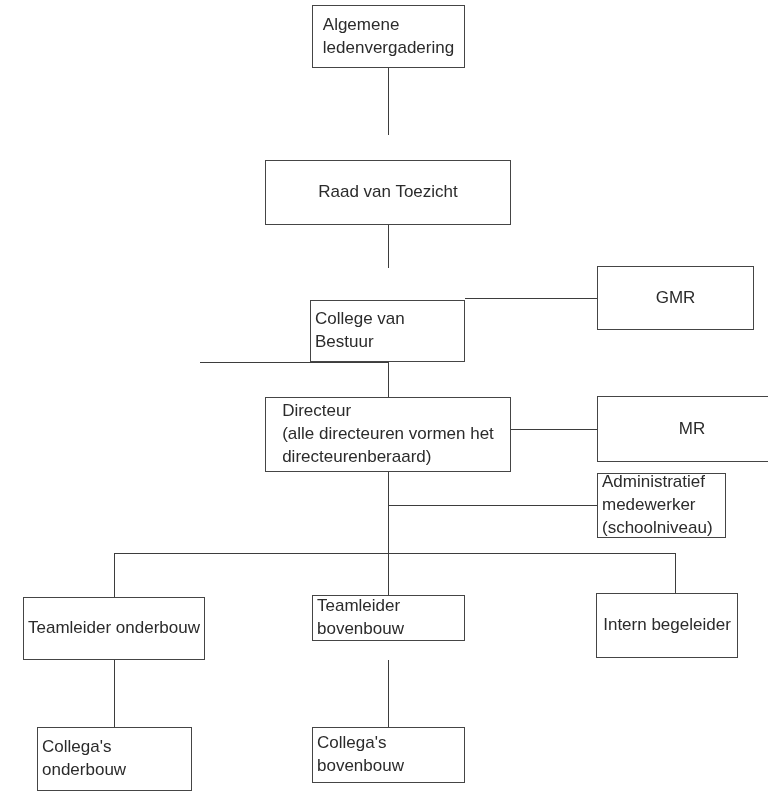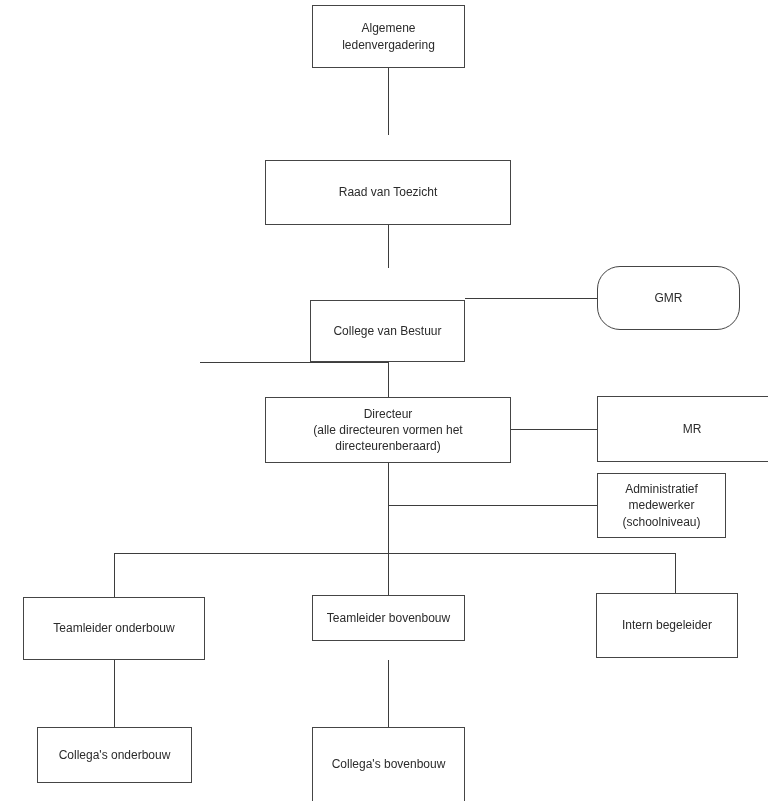--- a/index.html
+++ b/index.html
@@ -17,47 +17,46 @@
   }
   .node {
     position: absolute;
     box-sizing: border-box;
     border: 1px solid var(--box-border, #454545);
     background: var(--bg, #ffffff);
     color: var(--text, #2b2b2b);
     display: flex;
     align-items: center;
     justify-content: center;
-    text-align: center;
-    font-size: 12px;
+    font-size: 17px;
     line-height: 1.35;
     white-space: pre-line;
     padding: 2px 4px;
   }
   .edge {
     position: absolute;
     background: var(--line, #3d3d3d);
   }
   .edge.h { height: 1px; }
   .edge.v { width: 1px; }
 
   
   #n-algemene   { left: 312px; top: 5px;   width: 153px; height: 63px; }
   #n-raad       { left: 265px; top: 135px; width: 246px; height: 65px; margin-top: 25px; }
   #n-college    { left: 310px; top: 268px; width: 155px; height: 62px; margin-top: 32px; }
-  #n-gmr        { left: 597px; top: 266px; width: 143px; height: 64px; border-radius: 23px; }
+  #n-gmr        { left: 597px; top: 266px; width: 157px; height: 64px; }
   #n-staf       { left: 3px;   top: 332px; width: 197px; height: 61px; }
-  #n-directeur  { left: 265px; top: 397px; width: 246px; height: 66px; }
+  #n-directeur  { left: 265px; top: 397px; width: 246px; height: 75px; }
   #n-mr         { left: 597px; top: 396px; width: 190px; height: 66px; }
   #n-adm        { left: 597px; top: 473px; width: 129px; height: 65px; }
   #n-tl-onder   { left: 23px;  top: 597px; width: 182px; height: 63px; }
   #n-tl-boven   { left: 312px; top: 595px; width: 153px; height: 46px; }
   #n-intern     { left: 596px; top: 593px; width: 142px; height: 65px; }
-  #n-col-onder  { left: 37px;  top: 727px; width: 155px; height: 56px; }
-  #n-col-boven  { left: 312px; top: 727px; width: 153px; height: 75px; }
+  #n-col-onder  { left: 37px;  top: 727px; width: 155px; height: 64px; }
+  #n-col-boven  { left: 312px; top: 727px; width: 153px; height: 56px; }
 
   
   #e-alg-raad       { left: 388px; top: 68px;  height: 67px; }
   #e-raad-college   { left: 388px; top: 200px; height: 68px; }
   #e-college-gmr    { left: 465px; top: 298px; width: 132px; }
   #e-college-dir    { left: 388px; top: 330px; height: 67px; }
   #e-staf-trunk     { left: 200px; top: 362px; width: 188px; }
   #e-dir-mr         { left: 511px; top: 429px; width: 86px;  }
   #e-dir-trunk      { left: 388px; top: 463px; height: 132px; }
   #e-trunk-adm      { left: 388px; top: 505px; width: 209px; }

